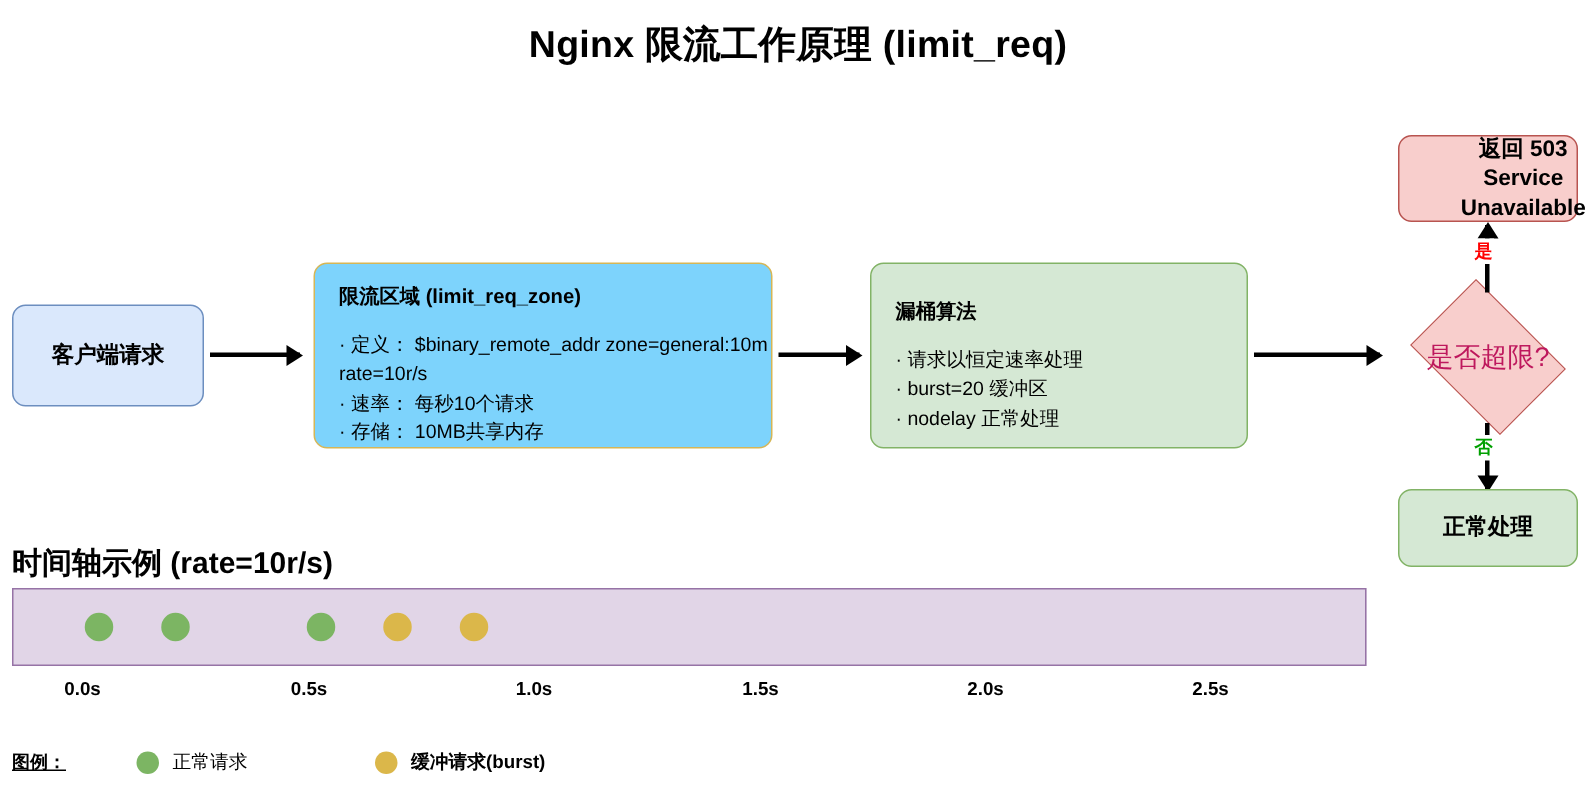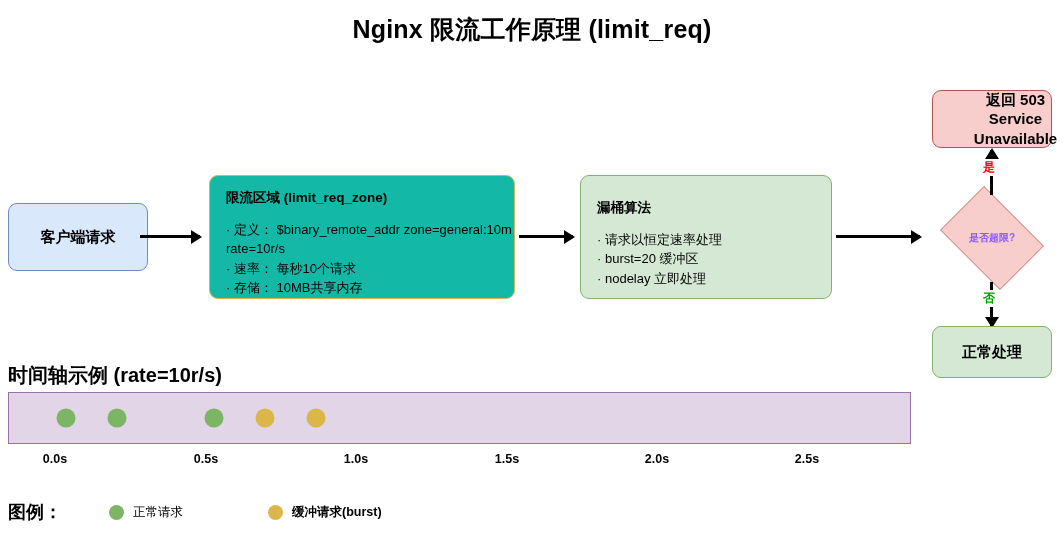--- a/index.html
+++ b/index.html
@@ -23,63 +23,63 @@
   .node {
     position: absolute;
     border-radius: 9px;
     border: 1.6px solid;
     display: flex; flex-direction: column;
     justify-content: center;
   }
   .node.center { align-items: center; text-align: center; }
 
   .blue  { background: #dae8fc; border-color: #6c8ebf; }
-  .amber { background: #14b8a6; border-color: #d6b656; }
+  .amber { background: #7dd3fc; border-color: #d6b656; }
   .green { background: #d5e8d4; border-color: #82b366; }
   .pink  { background: #f8cecc; border-color: #b85450; }
 
   .node-title {
     font-size: 13.5px; font-weight: bold; color: #000;
     line-height: 1.25;
   }
   .node-label {
     font-size: 15px; font-weight: bold; color: #000; line-height: 1.3;
   }
   .bullets { margin-top: 13px; }
   .bullets li {
     list-style: none;
     font-size: 13px; color: #000;
     line-height: 1.5;
     white-space: nowrap;
   }
   .bullets li.wrap { white-space: normal; }
 
   
-  #client-box   { left: 8px;   top: 203px; width: 140px; height: 68px; }
+  #client-box   { left: 8px;   top: 203px; width: 128px; height: 68px; }
   #zone-box     { left: 209px; top: 175px; width: 306px; height: 124px; padding: 14px 0 0 16px; }
   #bucket-box   { left: 580px; top: 175px; width: 252px; height: 124px; padding: 14px 0 0 16px; }
   #err-box      { left: 932px; top: 90px;  width: 120px; height: 58px; padding-left: 47px; }
   #ok-box       { left: 932px; top: 326px; width: 120px; height: 52px; }
 
   
   #decision {
     position: absolute; left: 932px; top: 194px;
     width: 120px; height: 88px;
   }
   #decision .dia-shape {
     position: absolute; inset: 0;
     background: #f8cecc;
     border: 1.6px solid #b85450;
     transform: rotate(45deg) scale(.706);
     transform-origin: center;
   }
   #decision .dia-text {
     position: absolute; inset: 0;
     display: flex; align-items: center; justify-content: center;
-    font-size: 10px; font-weight: bold; color: #8b5cf6;
+    font-size: 18px; font-weight: normal; color: #be185d;
   }
 
   
   .arrow-h { position: absolute; height: 3px; background: #000; }
   .arrow-h::after {
     content: ""; position: absolute; right: -2px; top: 50%;
     transform: translateY(-50%);
     border-left: 11px solid #000;
     border-top: 7px solid transparent;
     border-bottom: 7px solid transparent;
@@ -126,21 +126,21 @@
     transform: translateX(-50%);
     white-space: nowrap;
     padding-left: 40px;
   }
 
   
   #legend {
     position: absolute; left: 8px; top: 500px;
     display: flex; align-items: center;
   }
-  .legend-title { font-size: 18px; font-weight: bold; color: #000; }
+  .legend-title { font-size: 12px; font-weight: bold; color: #000; text-decoration: underline; }
   .legend-item { display: flex; align-items: center; }
   .legend-dot {
     width: 15px; height: 15px; border-radius: 50%;
     margin-right: 9px;
   }
   .legend-text { font-size: 12.5px; color: #000; white-space: nowrap; }
 </style>
 </head>
 <body>
 
@@ -163,21 +163,21 @@
     </ul>
   </div>
 
   <div class="arrow-h" style="left:519px; top:235px; width:54px;"></div>
 
   <div class="node green" id="bucket-box">
     <div class="node-title">漏桶算法</div>
     <ul class="bullets">
       <li>· 请求以恒定速率处理</li>
       <li>· burst=20 缓冲区</li>
-      <li>· nodelay 立即处理</li>
+      <li>· nodelay 正常处理</li>
     </ul>
   </div>
 
   <div class="arrow-h" style="left:836px; top:235px; width:84px;"></div>
 
   <div id="decision">
     <div class="dia-shape"></div>
     <div class="dia-text">是否超限?</div>
   </div>
 

